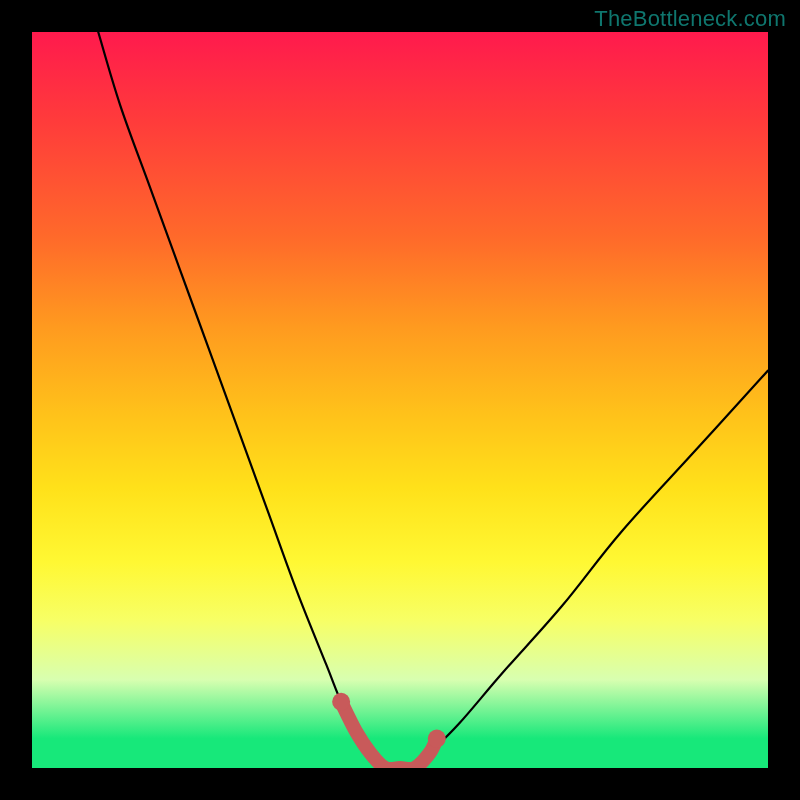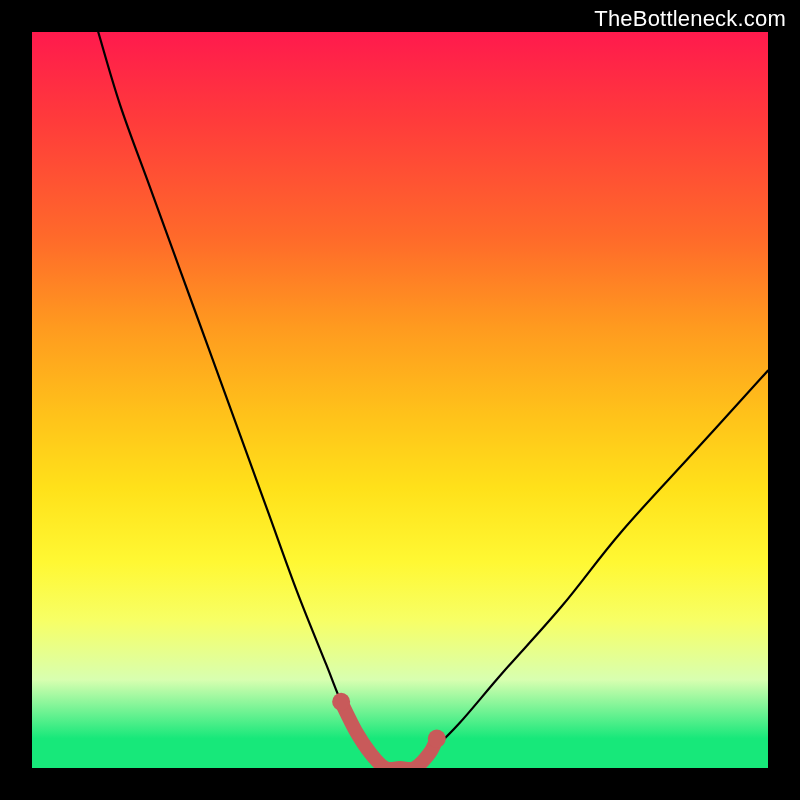--- a/index.html
+++ b/index.html
@@ -34,21 +34,21 @@
       #f7ff66 80%,
       #d8ffb0 88%,
       #17e87a 96%,
       #17e87a 100%
     );
   }
   .watermark {
     position: absolute;
     top: 6px;
     right: 14px;
-    color: #ffffff;
+    color: #0f766e;
     font-size: 22px;
     font-weight: 500;
     letter-spacing: 0.2px;
     user-select: none;
   }
   svg.curves {
     position: absolute;
     left: 0;
     top: 0;
     width: 736px;

